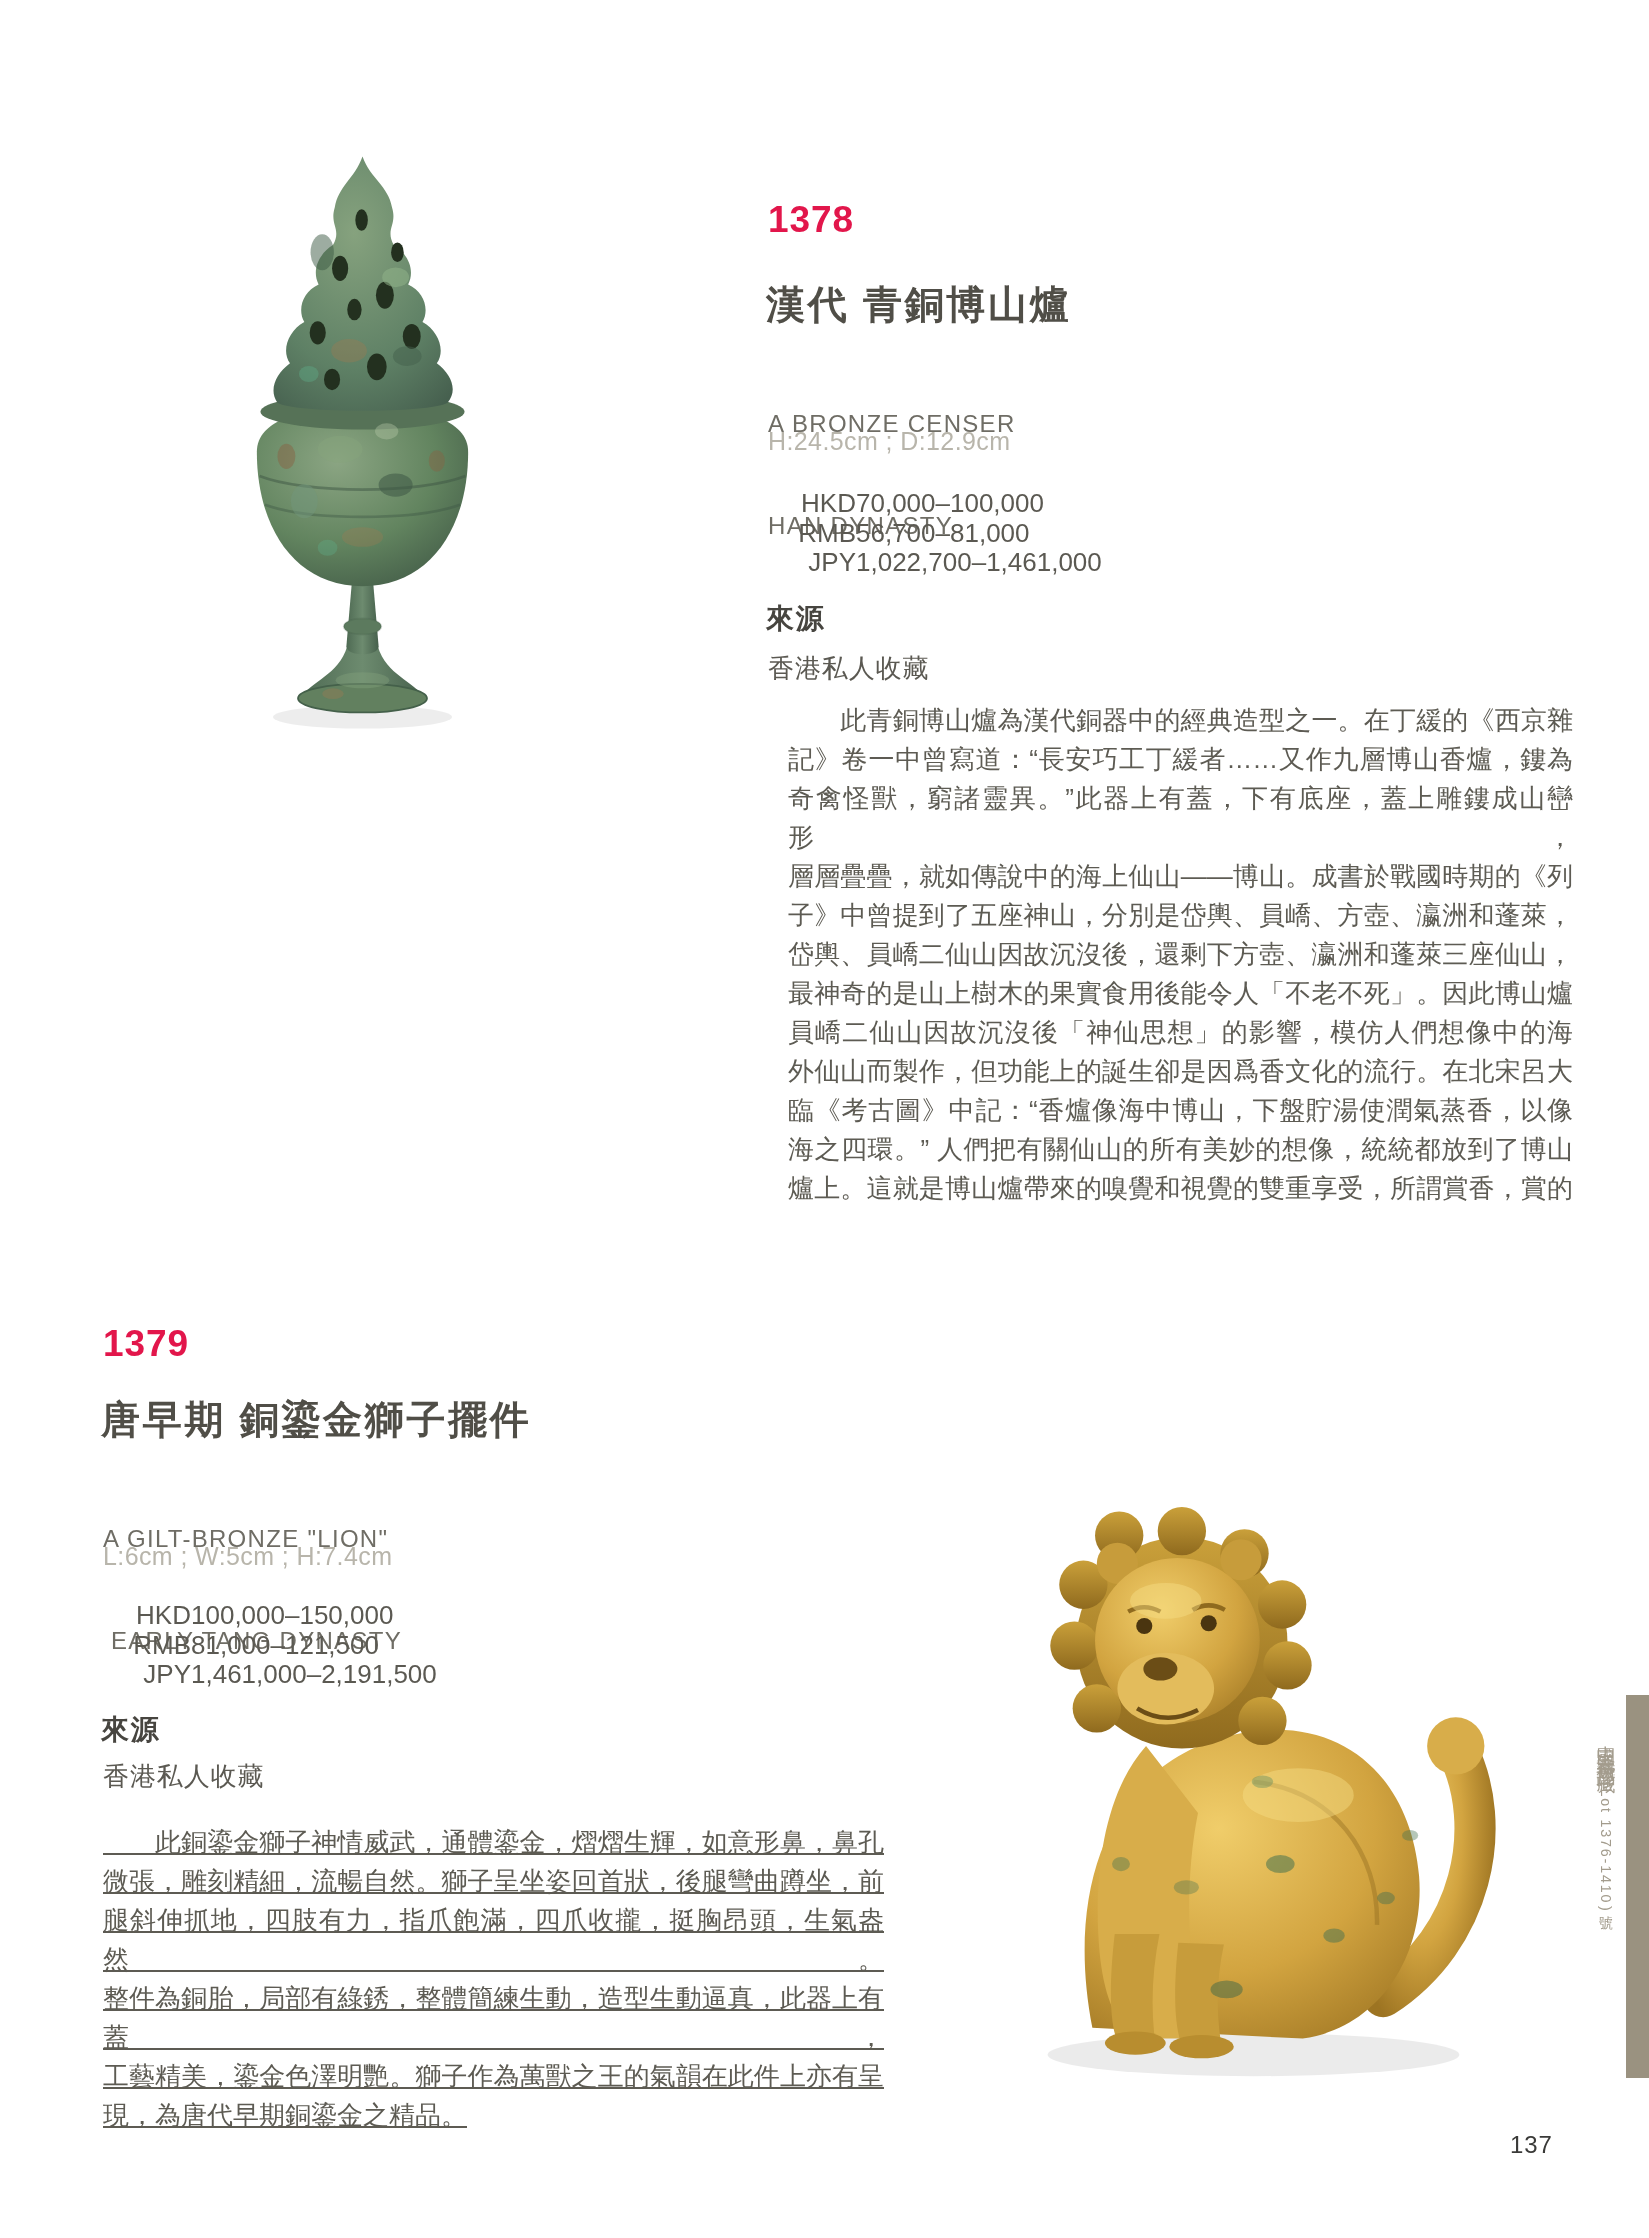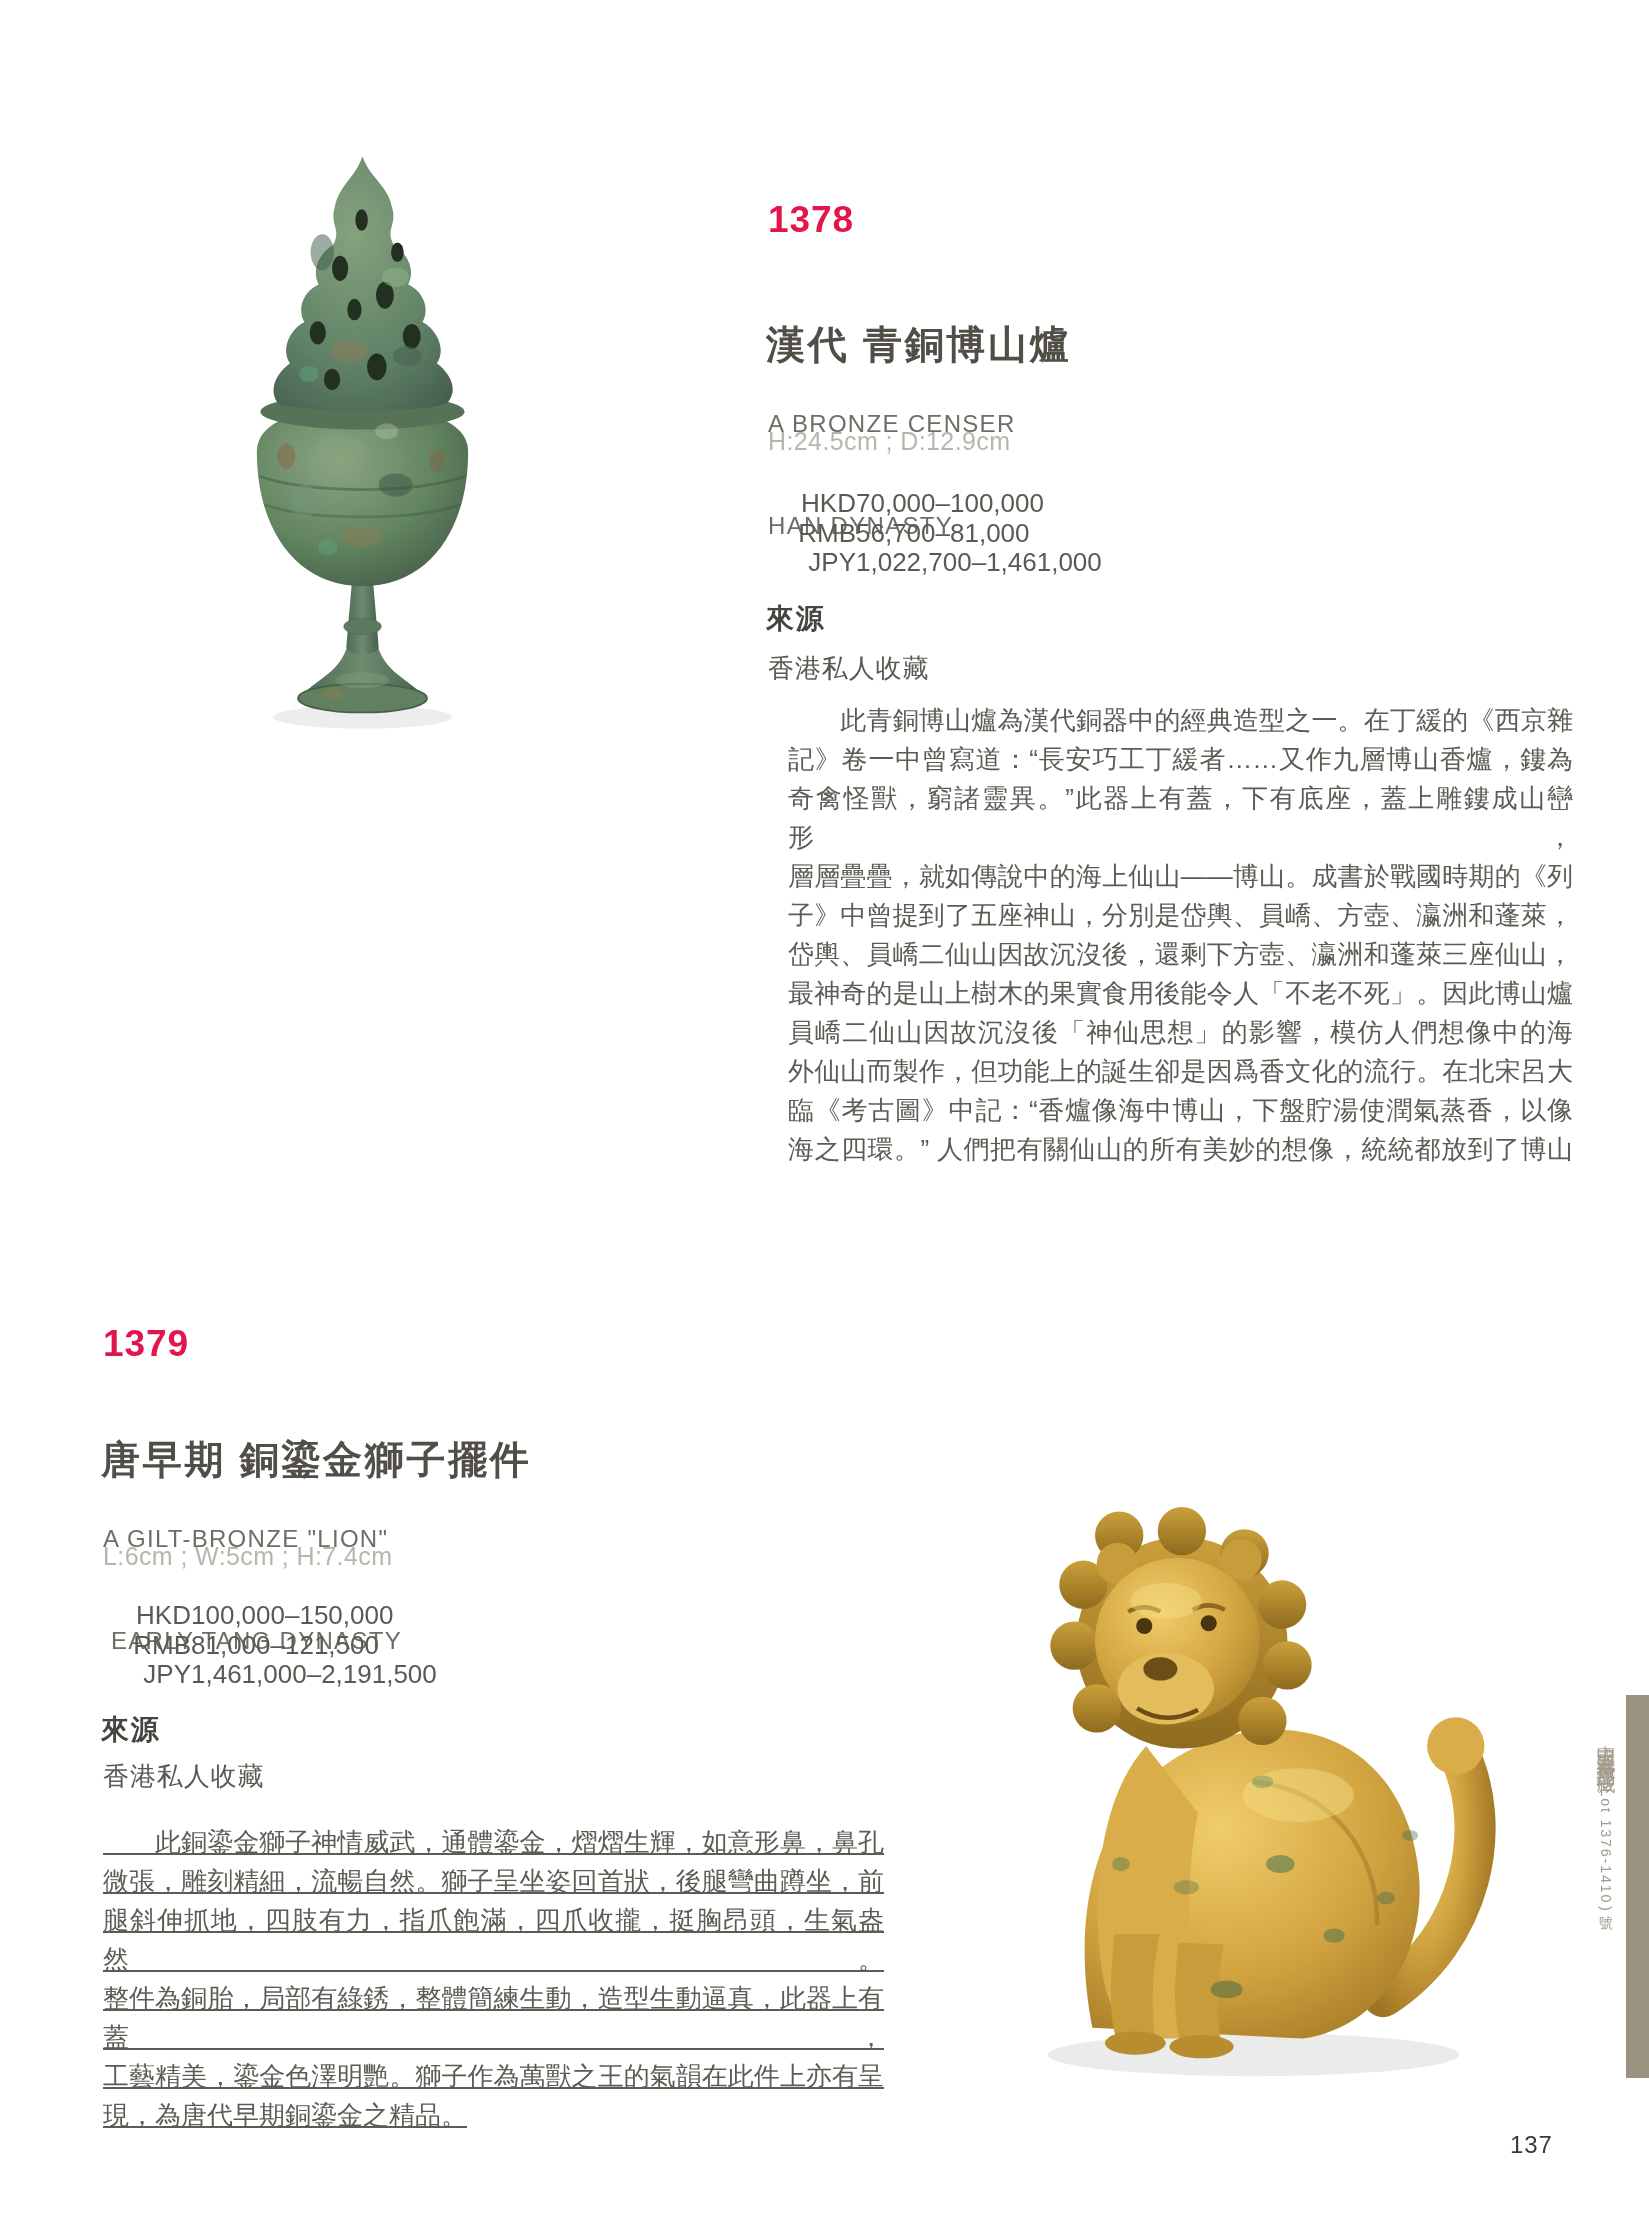--- a/index.html
+++ b/index.html
@@ -5,21 +5,21 @@
   html,body{margin:0;padding:0;background:#ffffff;}
   body{
     position:relative;
     width:1650px;height:2239px;
     font-family:"Liberation Sans","DejaVu Sans",sans-serif;
     color:#5c5a52;
     overflow:hidden;
   }
   .abs{position:absolute;}
   .lotnum{font-size:37px;font-weight:700;color:#e2164b;letter-spacing:0.9px;}
-  .cn-title{font-size:39px;font-weight:600;color:#504e47;letter-spacing:2.7px;margin-top:40px;}
+  .cn-title{font-size:39px;font-weight:600;color:#504e47;letter-spacing:2.7px;}
   .en-title{font-size:24px;color:#6f6d65;letter-spacing:1.3px;line-height:34px;white-space:pre-wrap;}
   .dims{font-size:25px;color:#b8b5ab;letter-spacing:0.4px;}
   .price-block{font-size:26px;color:#5b5952;}
   .price-row{display:flex;line-height:29.6px;text-align:right;}
   .price-row .cur{width:88px;flex:0 0 auto;}
   .prov-h{font-size:28px;font-weight:700;color:#474540;letter-spacing:1.8px;}
   .prov{font-size:26px;color:#5b5952;letter-spacing:0.9px;}
   .desc{font-size:26px;color:#5d5b53;}
   .desc .jline{text-align:justify;text-align-last:justify;}
   .desc .jline.last{text-align-last:left;}
@@ -144,20 +144,21 @@
   <div class="jline">記》卷一中曾寫道：“長安巧工丁緩者……又作九層博山香爐，鏤為</div>
   <div class="jline">奇禽怪獸，窮諸靈異。”此器上有蓋，下有底座，蓋上雕鏤成山巒形，</div>
   <div class="jline">層層疊疊，就如傳說中的海上仙山——博山。成書於戰國時期的《列</div>
   <div class="jline">子》中曾提到了五座神山，分別是岱輿、員嶠、方壺、瀛洲和蓬萊，</div>
   <div class="jline">岱輿、員嶠二仙山因故沉沒後，還剩下方壺、瀛洲和蓬萊三座仙山，</div>
   <div class="jline">最神奇的是山上樹木的果實食用後能令人「不老不死」。因此博山爐</div>
   <div class="jline">員嶠二仙山因故沉沒後「神仙思想」的影響，模仿人們想像中的海</div>
   <div class="jline">外仙山而製作，但功能上的誕生卻是因爲香文化的流行。在北宋呂大</div>
   <div class="jline">臨《考古圖》中記：“香爐像海中博山，下盤貯湯使潤氣蒸香，以像</div>
   <div class="jline">海之四環。” 人們把有關仙山的所有美妙的想像，統統都放到了博山</div>
+  <div class="jline">爐上。這就是博山爐帶來的嗅覺和視覺的雙重享受，所謂賞香，賞的</div>
 </div>
 
 <div class="abs lotnum" style="left:103px;top:1323px;">1379</div>
 <div class="abs cn-title" style="left:101px;top:1393px;">唐早期 銅鎏金獅子擺件</div>
 <div class="abs en-title" style="left:103px;top:1454px;">
   <div>A GILT-BRONZE "LION"</div>
   <div> EARLY TANG DYNASTY</div>
 </div>
 <div class="abs dims" style="left:103px;top:1542px;">L:6cm ; W:5cm ; H:7.4cm</div>
 

